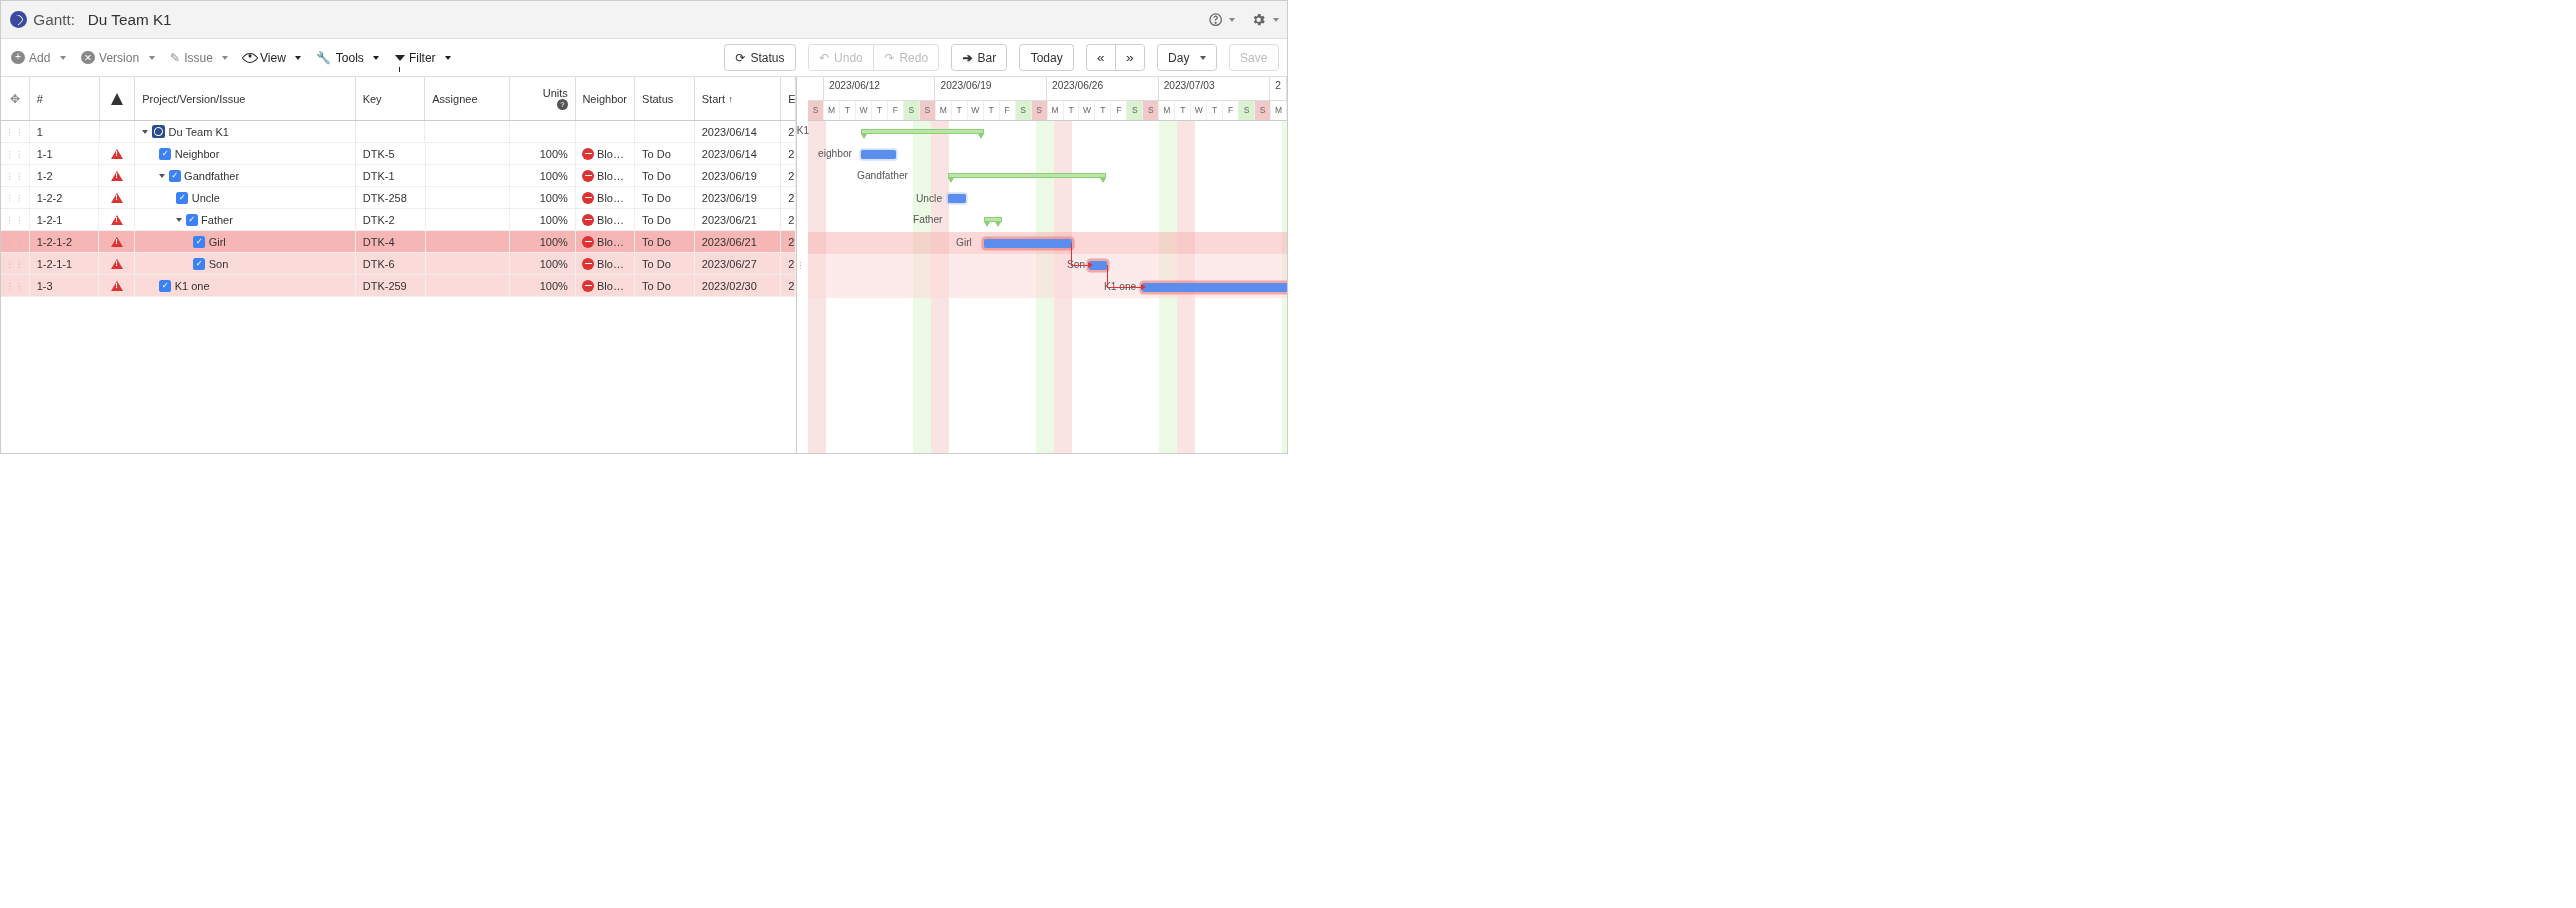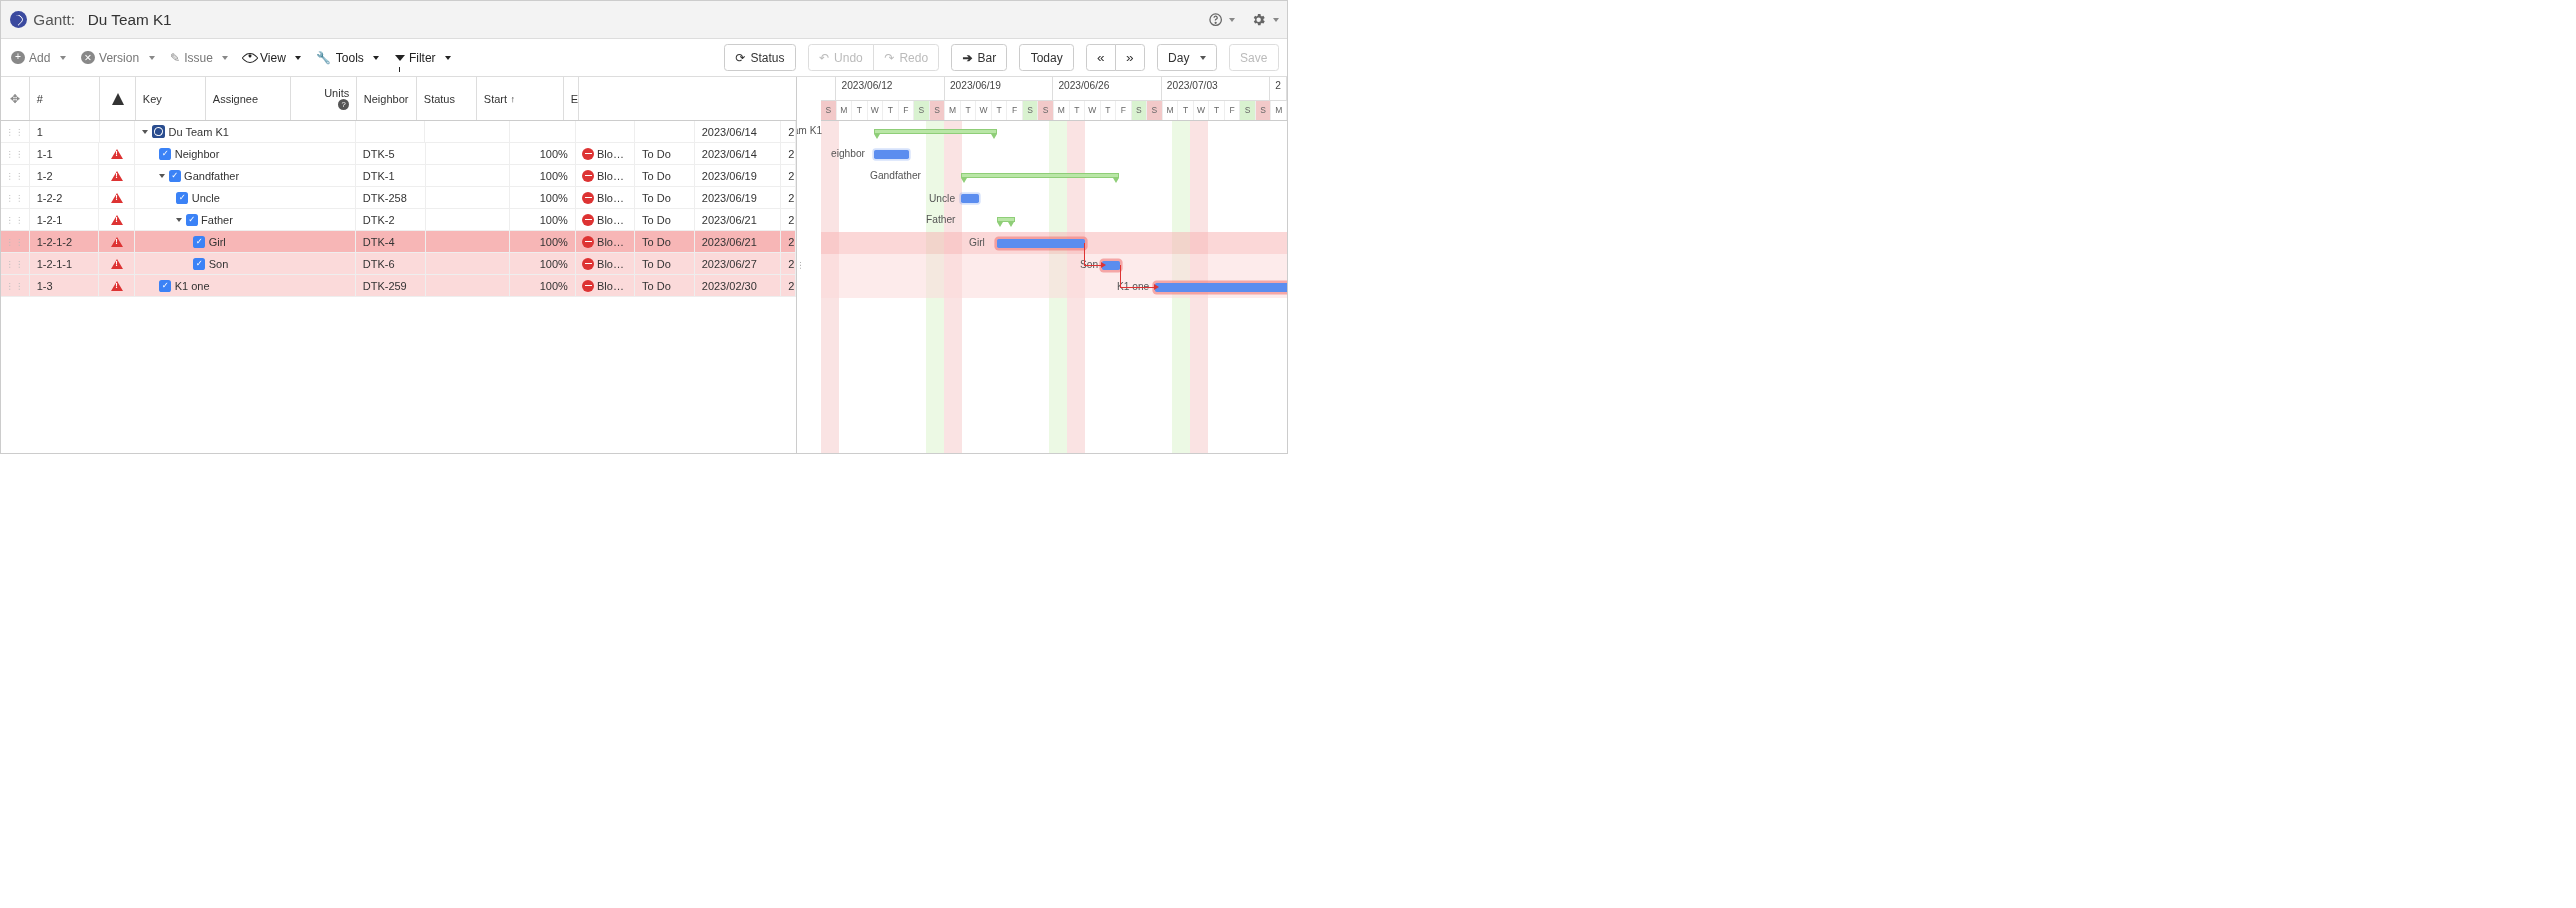--- a/index.html
+++ b/index.html
@@ -270,20 +270,23 @@
       <div class="grid-head">
         <div class="cell c-drag">
             <span class="move-icn">✥</span>
           </div>
         <div class="cell c-num">
             <span>#</span>
           </div>
         <div class="cell c-warn">
             <span class="warn-tri-head"></span>
           </div>
+        <div class="cell c-name">
+            <span>Project/Version/Issue</span>
+          </div>
         <div class="cell c-key">
             <span>Key</span>
           </div>
         <div class="cell c-asg">
             <span>Assignee</span>
           </div>
         <div class="cell c-unit" style="flex-direction:column;align-items:flex-end;justify-content:center;">
           <span>Units</span>
           <span class="help-circ">?</span>
         </div>
@@ -461,21 +464,21 @@
             <div class="cell c-pri"><span class="blocker-icn"></span>Blo…</div>
             <div class="cell c-stat">To Do</div>
             <div class="cell c-start">2023/02/30</div>
             <div class="cell c-end">2</div>
           </div>
         </div>
     </div>
 
     <div class="right-pane">
       <div class="splitter">⋮</div>
-      <div style="display:flex;flex:1;flex-direction:column;margin-left:24px;">
+      <div style="display:flex;flex:1;flex-direction:column;margin-left:11px;">
         <div class="tl-head" style="display:flex;">
           <div style="display:flex;flex-direction:column;flex:1;">
             <div class="tl-weeks" id="tl-weeks">
                 <div class="left-overflow-col" style="width: 17.6px;"></div>
                 <div class="tl-week" style="width: 123px;">2023/06/12</div>
                 <div class="tl-week" style="width: 123px;">2023/06/19</div>
                 <div class="tl-week" style="width: 123px;">2023/06/26</div>
                 <div class="tl-week" style="width: 123px;">2023/07/03</div>
                 <div class="tl-week" style="width: 17.6px;">2</div>
               </div>

